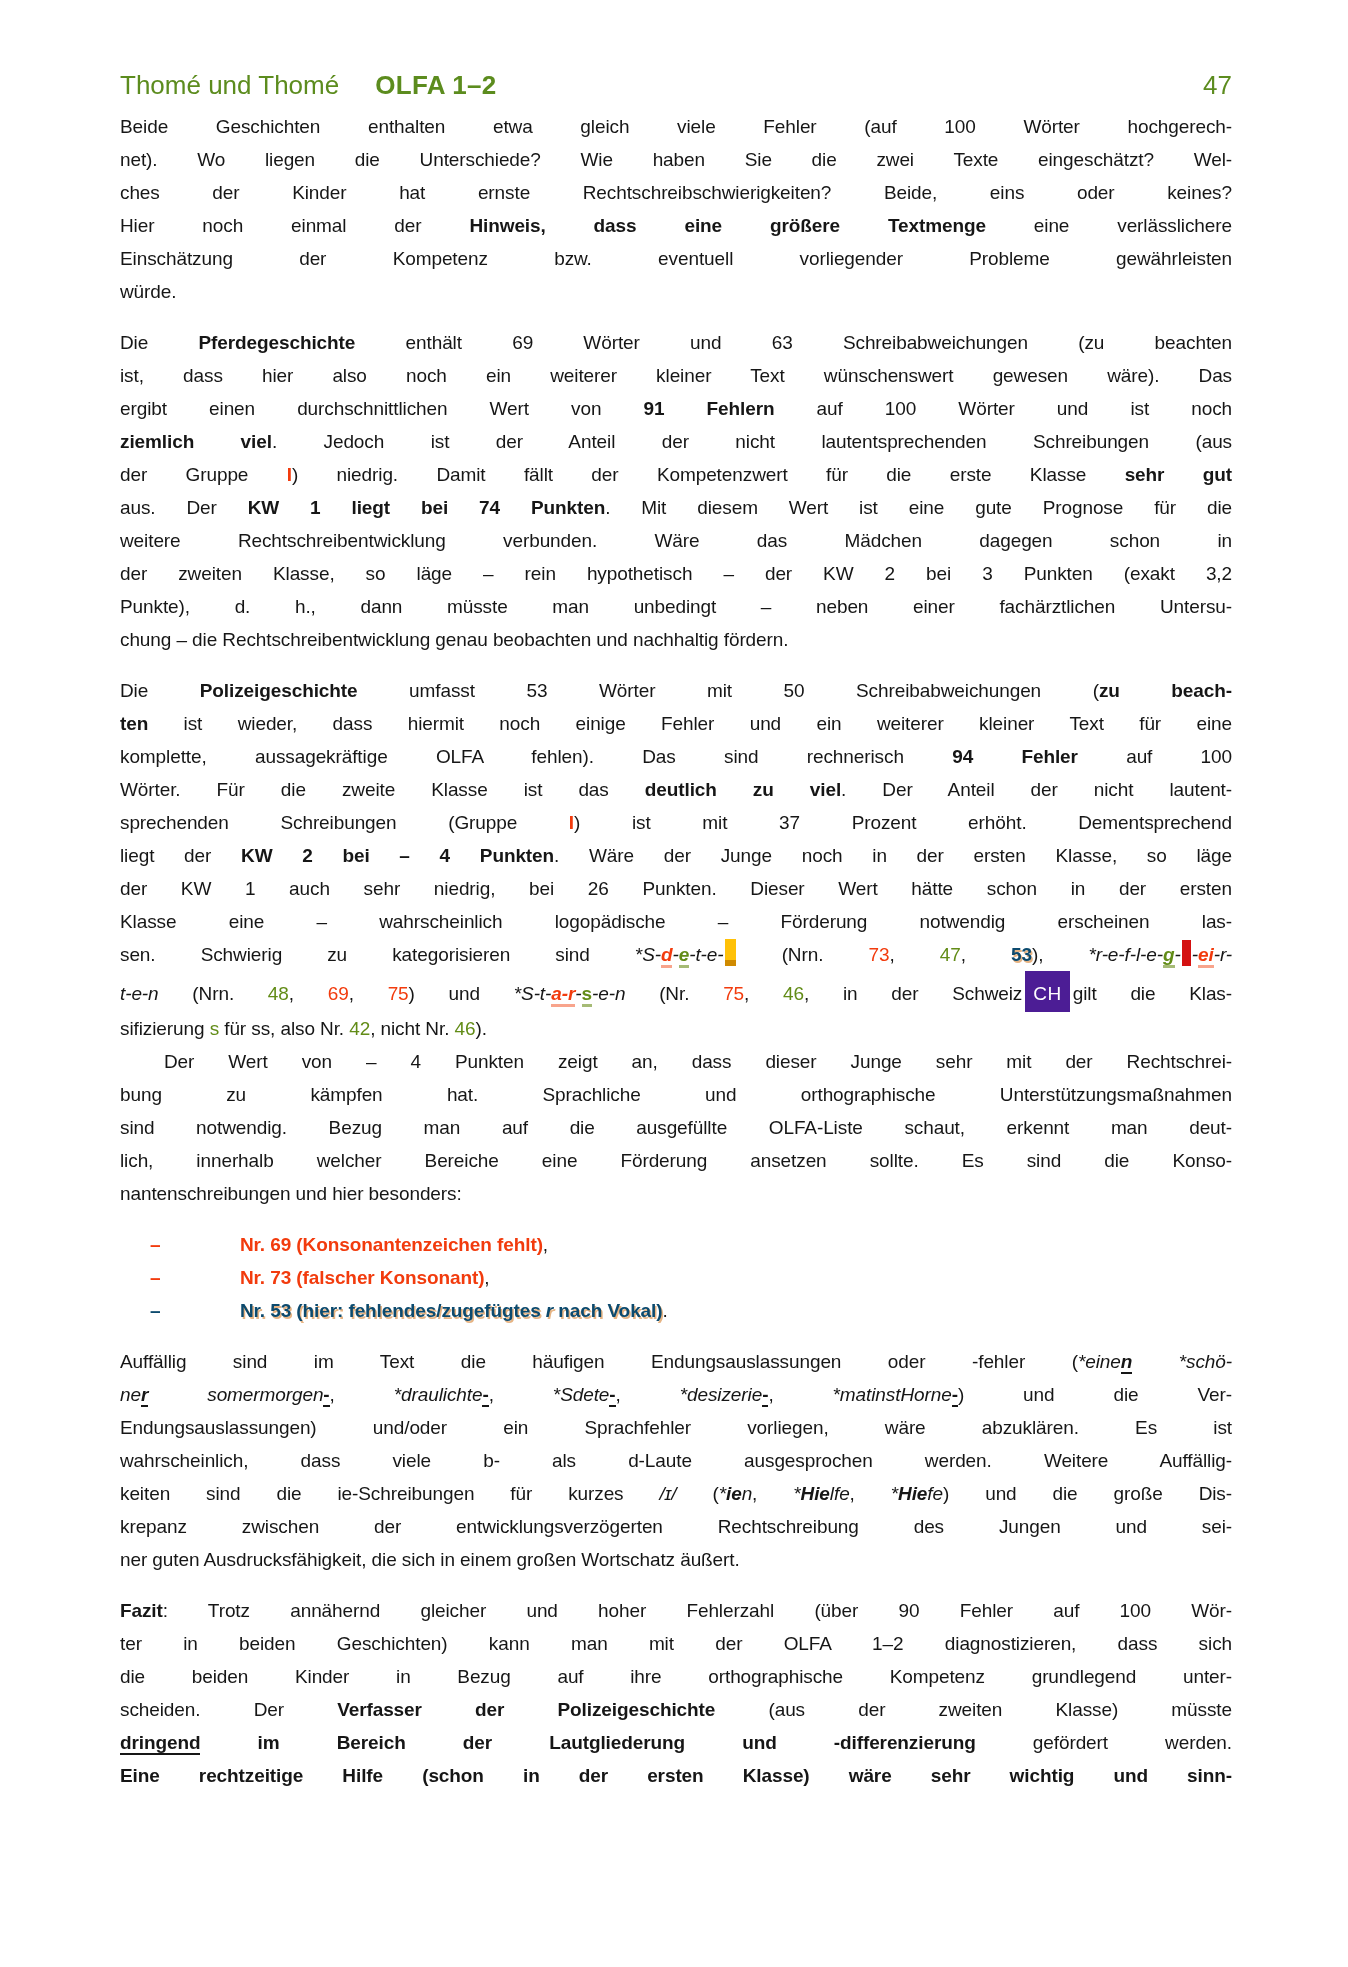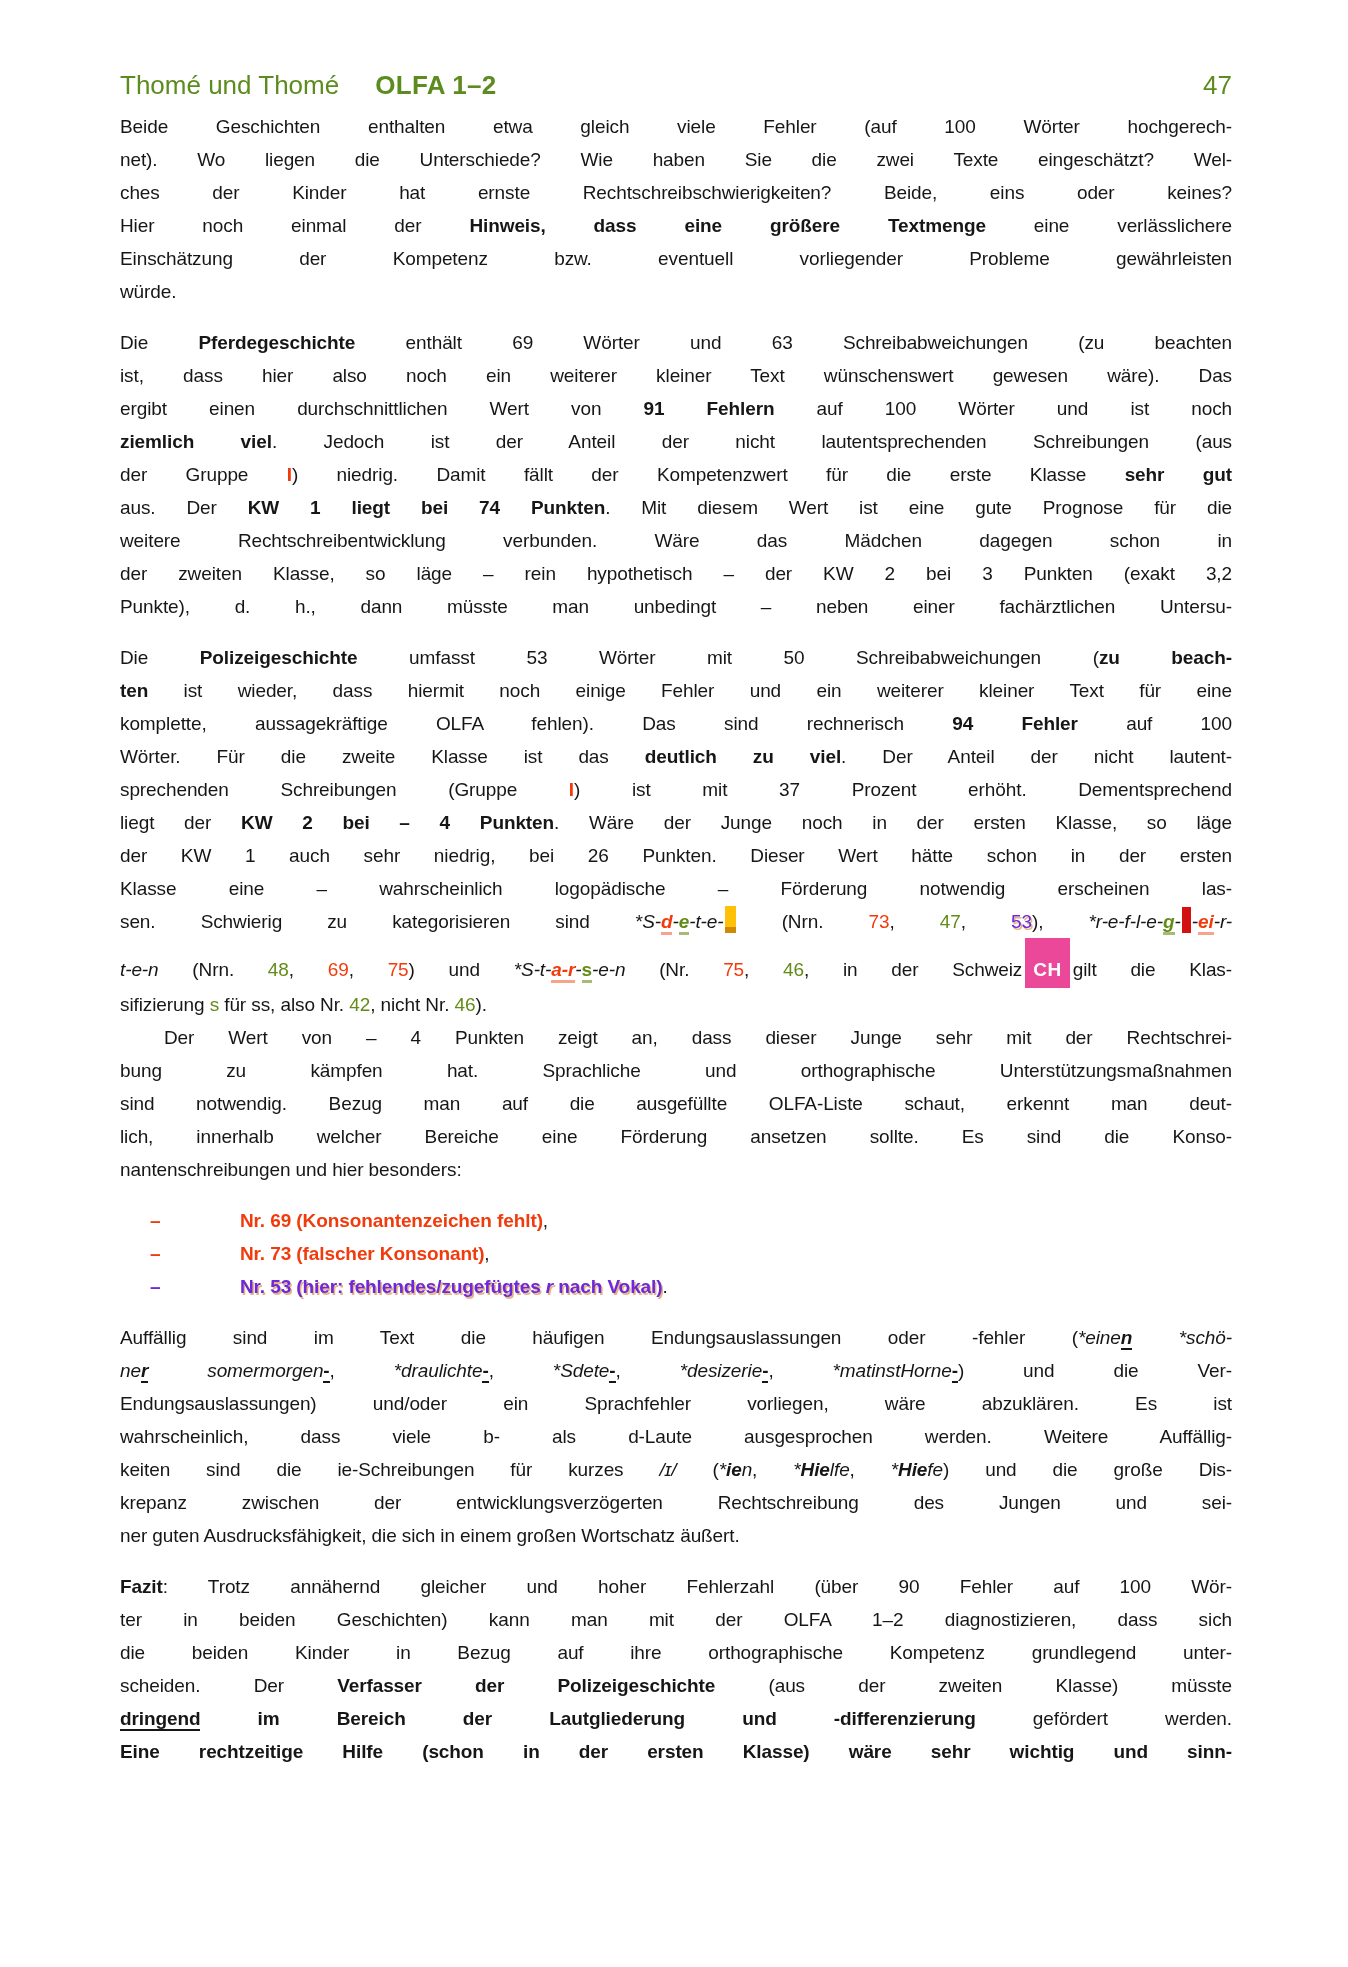--- a/index.html
+++ b/index.html
@@ -29,28 +29,28 @@
   .line{text-align:justify;text-align-last:justify;white-space:normal;}
   .line.nj{text-align-last:left;}
   .line.ind{padding-left:44px;}
   .li{line-height:33px;padding-left:30px;}
   .dash{display:inline-block;width:90px;font-weight:bold;}
   .s-b{font-weight:bold;}
   .s-i{font-style:italic;}
   .s-bi{font-weight:bold;font-style:italic;}
   .s-red{color:#f23b0d;}
   .s-green{color:#628c17;}
-  .s-gold{color:#6d28d9;}
+  .s-gold{color:#0c4a6e;font-weight:bold;}
   .s-ured{border-bottom:3px solid #f8a48c;}
   .s-ugreen{border-bottom:3px solid #a6bb76;}
   .s-ub{border-bottom:2.5px solid #161616;}
   .s-sh{text-shadow:1.5px 1.5px 0 rgba(205,105,10,0.5);}
   .s-badge{
-    display:inline-block;background:#ec4899;color:#ffffff;
-    font-weight:bold;padding:15px 8px 2px;margin:0 3px;
+    display:inline-block;background:#4c1d95;color:#ffffff;
+    font-weight:normal;padding:6px 8px 2px;margin:0 3px;
     letter-spacing:.5px;
   }
   .s-yblock{
     display:inline-block;width:11px;height:21px;
     background:#ffc107;border-bottom:6px solid #cf8a00;
     vertical-align:-5px;margin:0 1px;
   }
   .s-rblock{
     display:inline-block;width:9px;height:26px;
     background:#d41111;vertical-align:-5px;margin:0 1px;
@@ -78,20 +78,21 @@
       <div class="para">
         <div class="line"><span>Die </span><span class="s-b">Pferdegeschichte</span><span> enthält 69 Wörter und 63 Schreibabweichungen (zu beachten</span></div>
         <div class="line"><span>ist, dass hier also noch ein weiterer kleiner Text wünschenswert gewesen wäre). Das</span></div>
         <div class="line"><span>ergibt einen durchschnittlichen Wert von </span><span class="s-b">91 Fehlern</span><span> auf 100 Wörter und ist noch</span></div>
         <div class="line"><span class="s-b">ziemlich viel</span><span>. Jedoch ist der Anteil der nicht lautentsprechenden Schreibungen (aus</span></div>
         <div class="line"><span>der Gruppe </span><span class="s-b s-red">I</span><span>) niedrig. Damit fällt der Kompetenzwert für die erste Klasse </span><span class="s-b">sehr gut</span></div>
         <div class="line"><span>aus. Der </span><span class="s-b">KW 1 liegt bei 74 Punkten</span><span>. Mit diesem Wert ist eine gute Prognose für die</span></div>
         <div class="line"><span>weitere Rechtschreibentwicklung verbunden. Wäre das Mädchen dagegen schon in</span></div>
         <div class="line"><span>der zweiten Klasse, so läge – rein hypothetisch – der KW 2 bei 3 Punkten (exakt 3,2</span></div>
         <div class="line"><span>Punkte), d. h., dann müsste man unbedingt – neben einer fachärztlichen Untersu-</span></div>
+        <div class="line nj"><span>chung – die Rechtschreibentwicklung genau beobachten und nachhaltig fördern.</span></div>
       </div>
       <div class="para">
         <div class="line"><span>Die </span><span class="s-b">Polizeigeschichte</span><span> umfasst 53 Wörter mit 50 Schreibabweichungen (</span><span class="s-b">zu beach-</span></div>
         <div class="line"><span class="s-b">ten</span><span> ist wieder, dass hiermit noch einige Fehler und ein weiterer kleiner Text für eine</span></div>
         <div class="line"><span>komplette, aussagekräftige OLFA fehlen). Das sind rechnerisch </span><span class="s-b">94 Fehler</span><span> auf 100</span></div>
         <div class="line"><span>Wörter. Für die zweite Klasse ist das </span><span class="s-b">deutlich zu viel</span><span>. Der Anteil der nicht lautent-</span></div>
         <div class="line"><span>sprechenden Schreibungen (Gruppe </span><span class="s-b s-red">I</span><span>) ist mit 37 Prozent erhöht. Dementsprechend</span></div>
         <div class="line"><span>liegt der </span><span class="s-b">KW 2 bei – 4 Punkten</span><span>. Wäre der Junge noch in der ersten Klasse, so läge</span></div>
         <div class="line"><span>der KW 1 auch sehr niedrig, bei 26 Punkten. Dieser Wert hätte schon in der ersten</span></div>
         <div class="line"><span>Klasse eine – wahrscheinlich logopädische – Förderung notwendig erscheinen las-</span></div>

